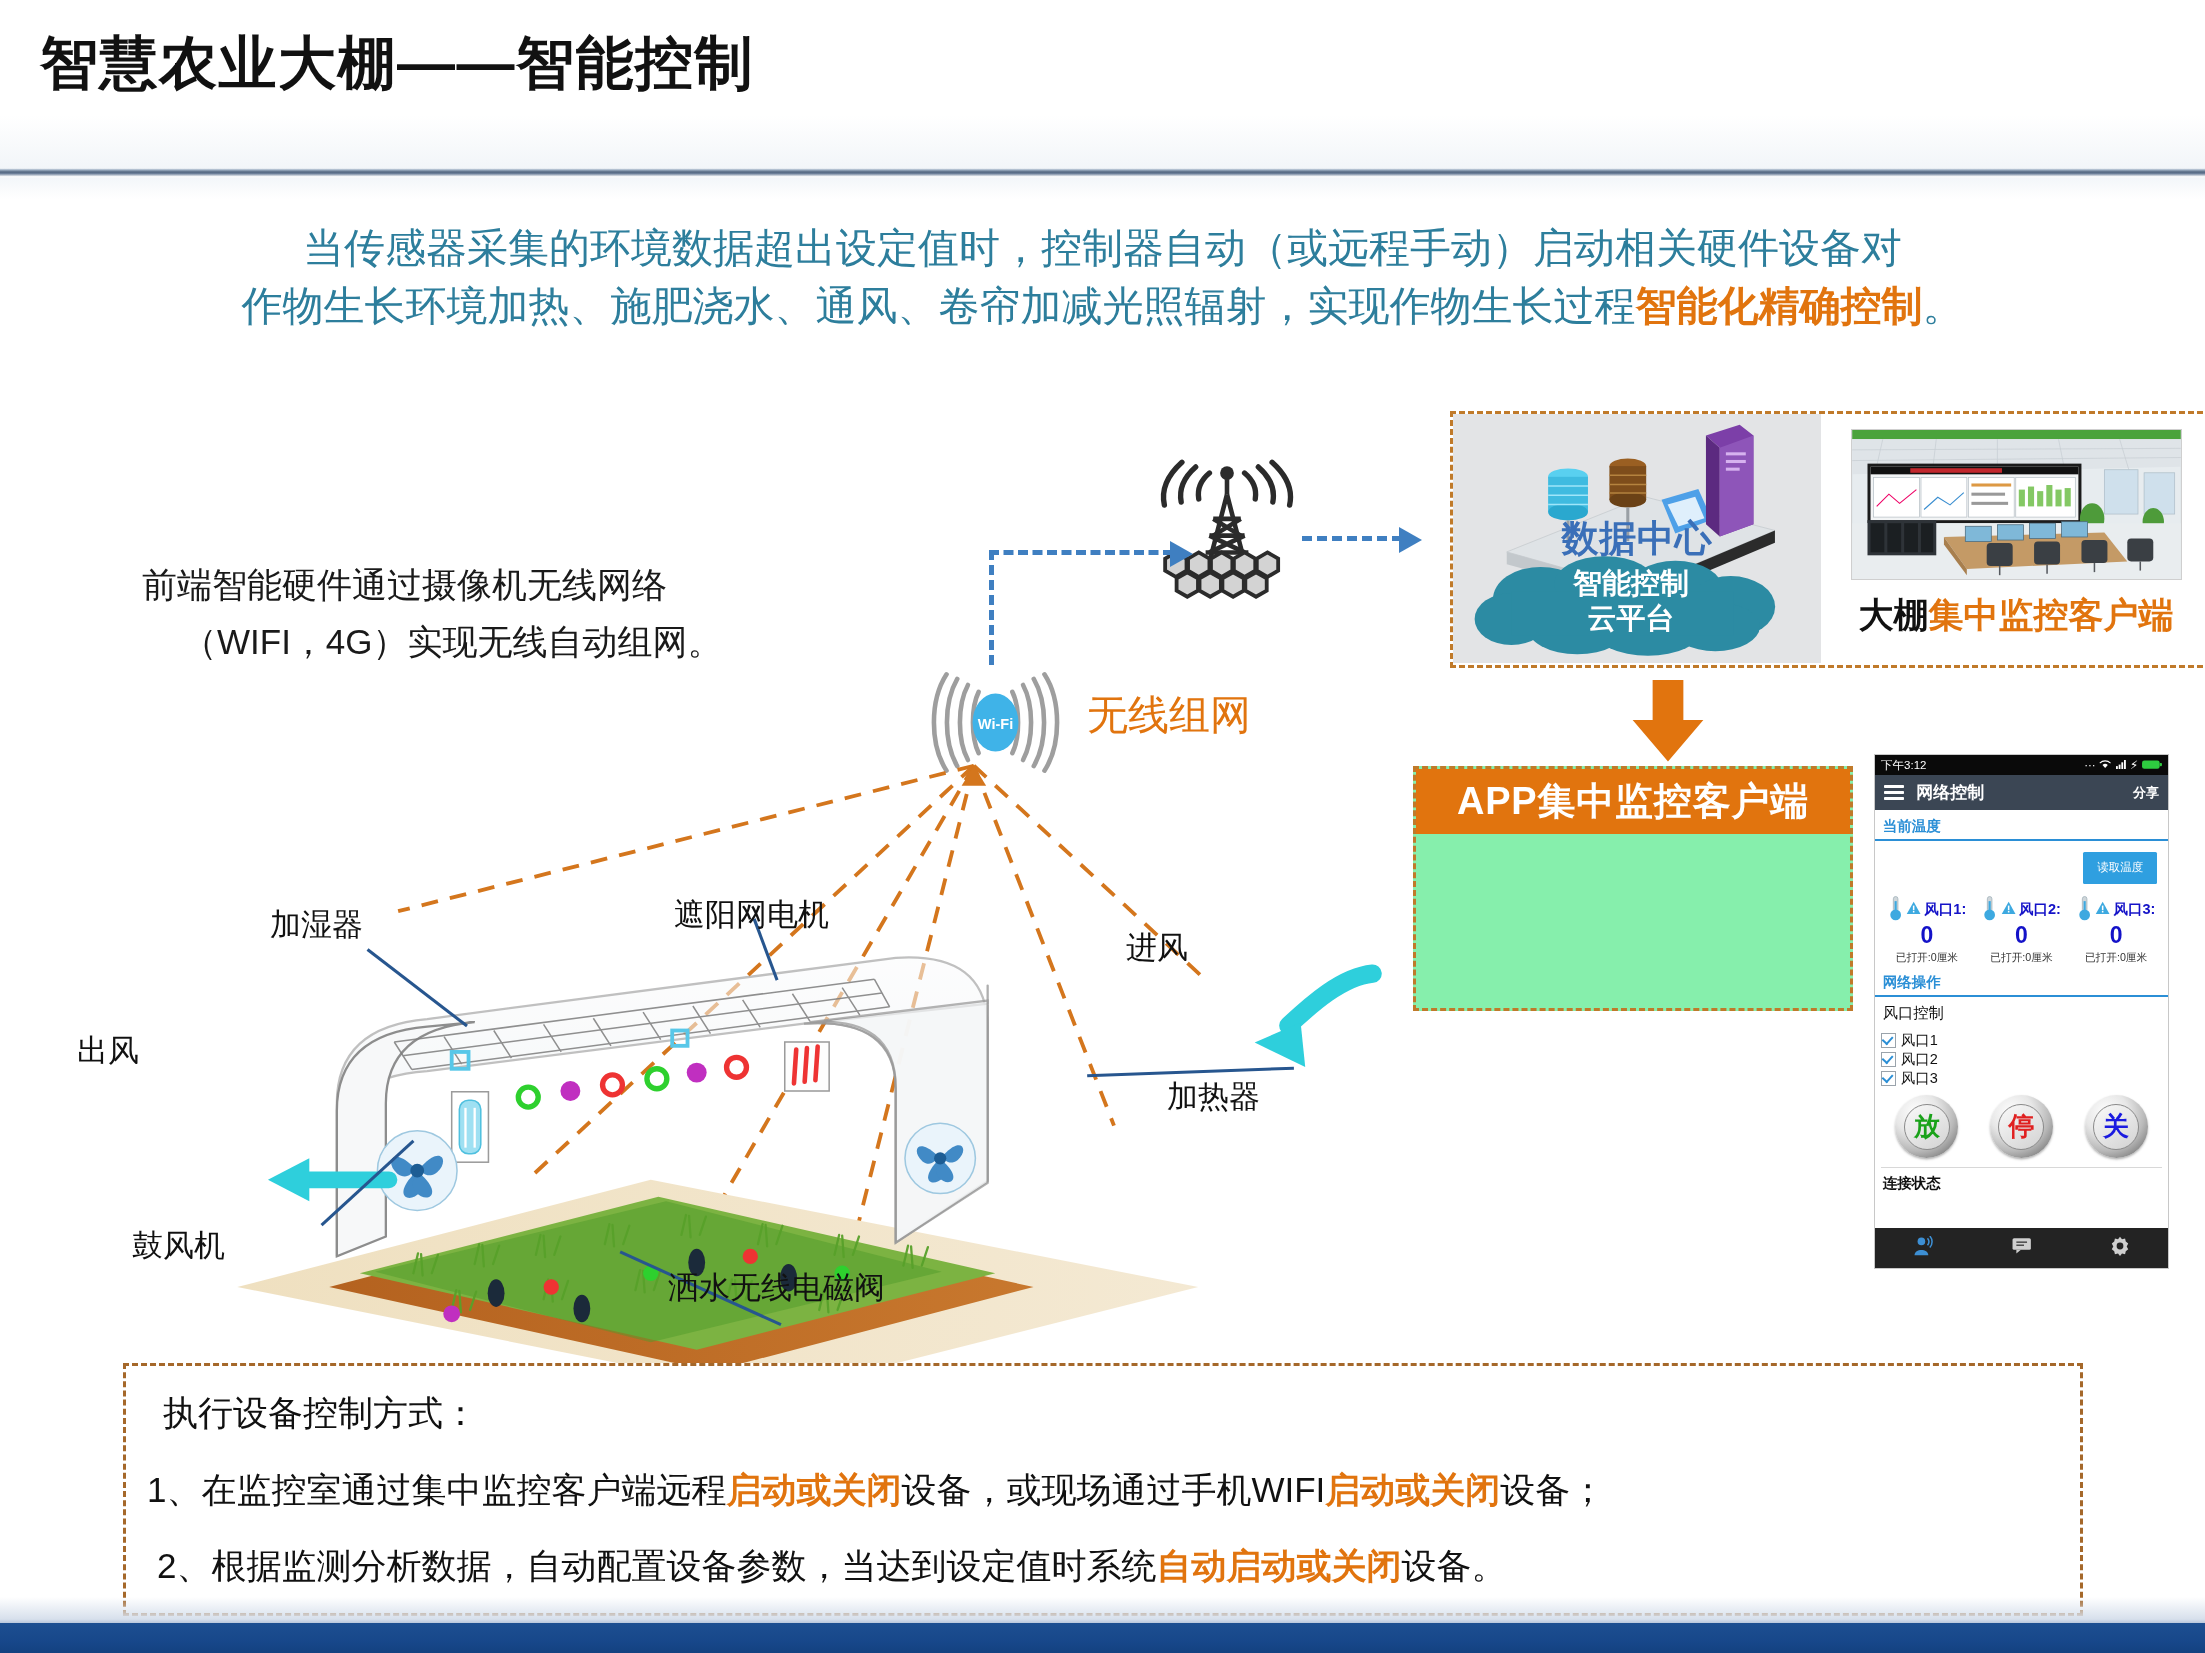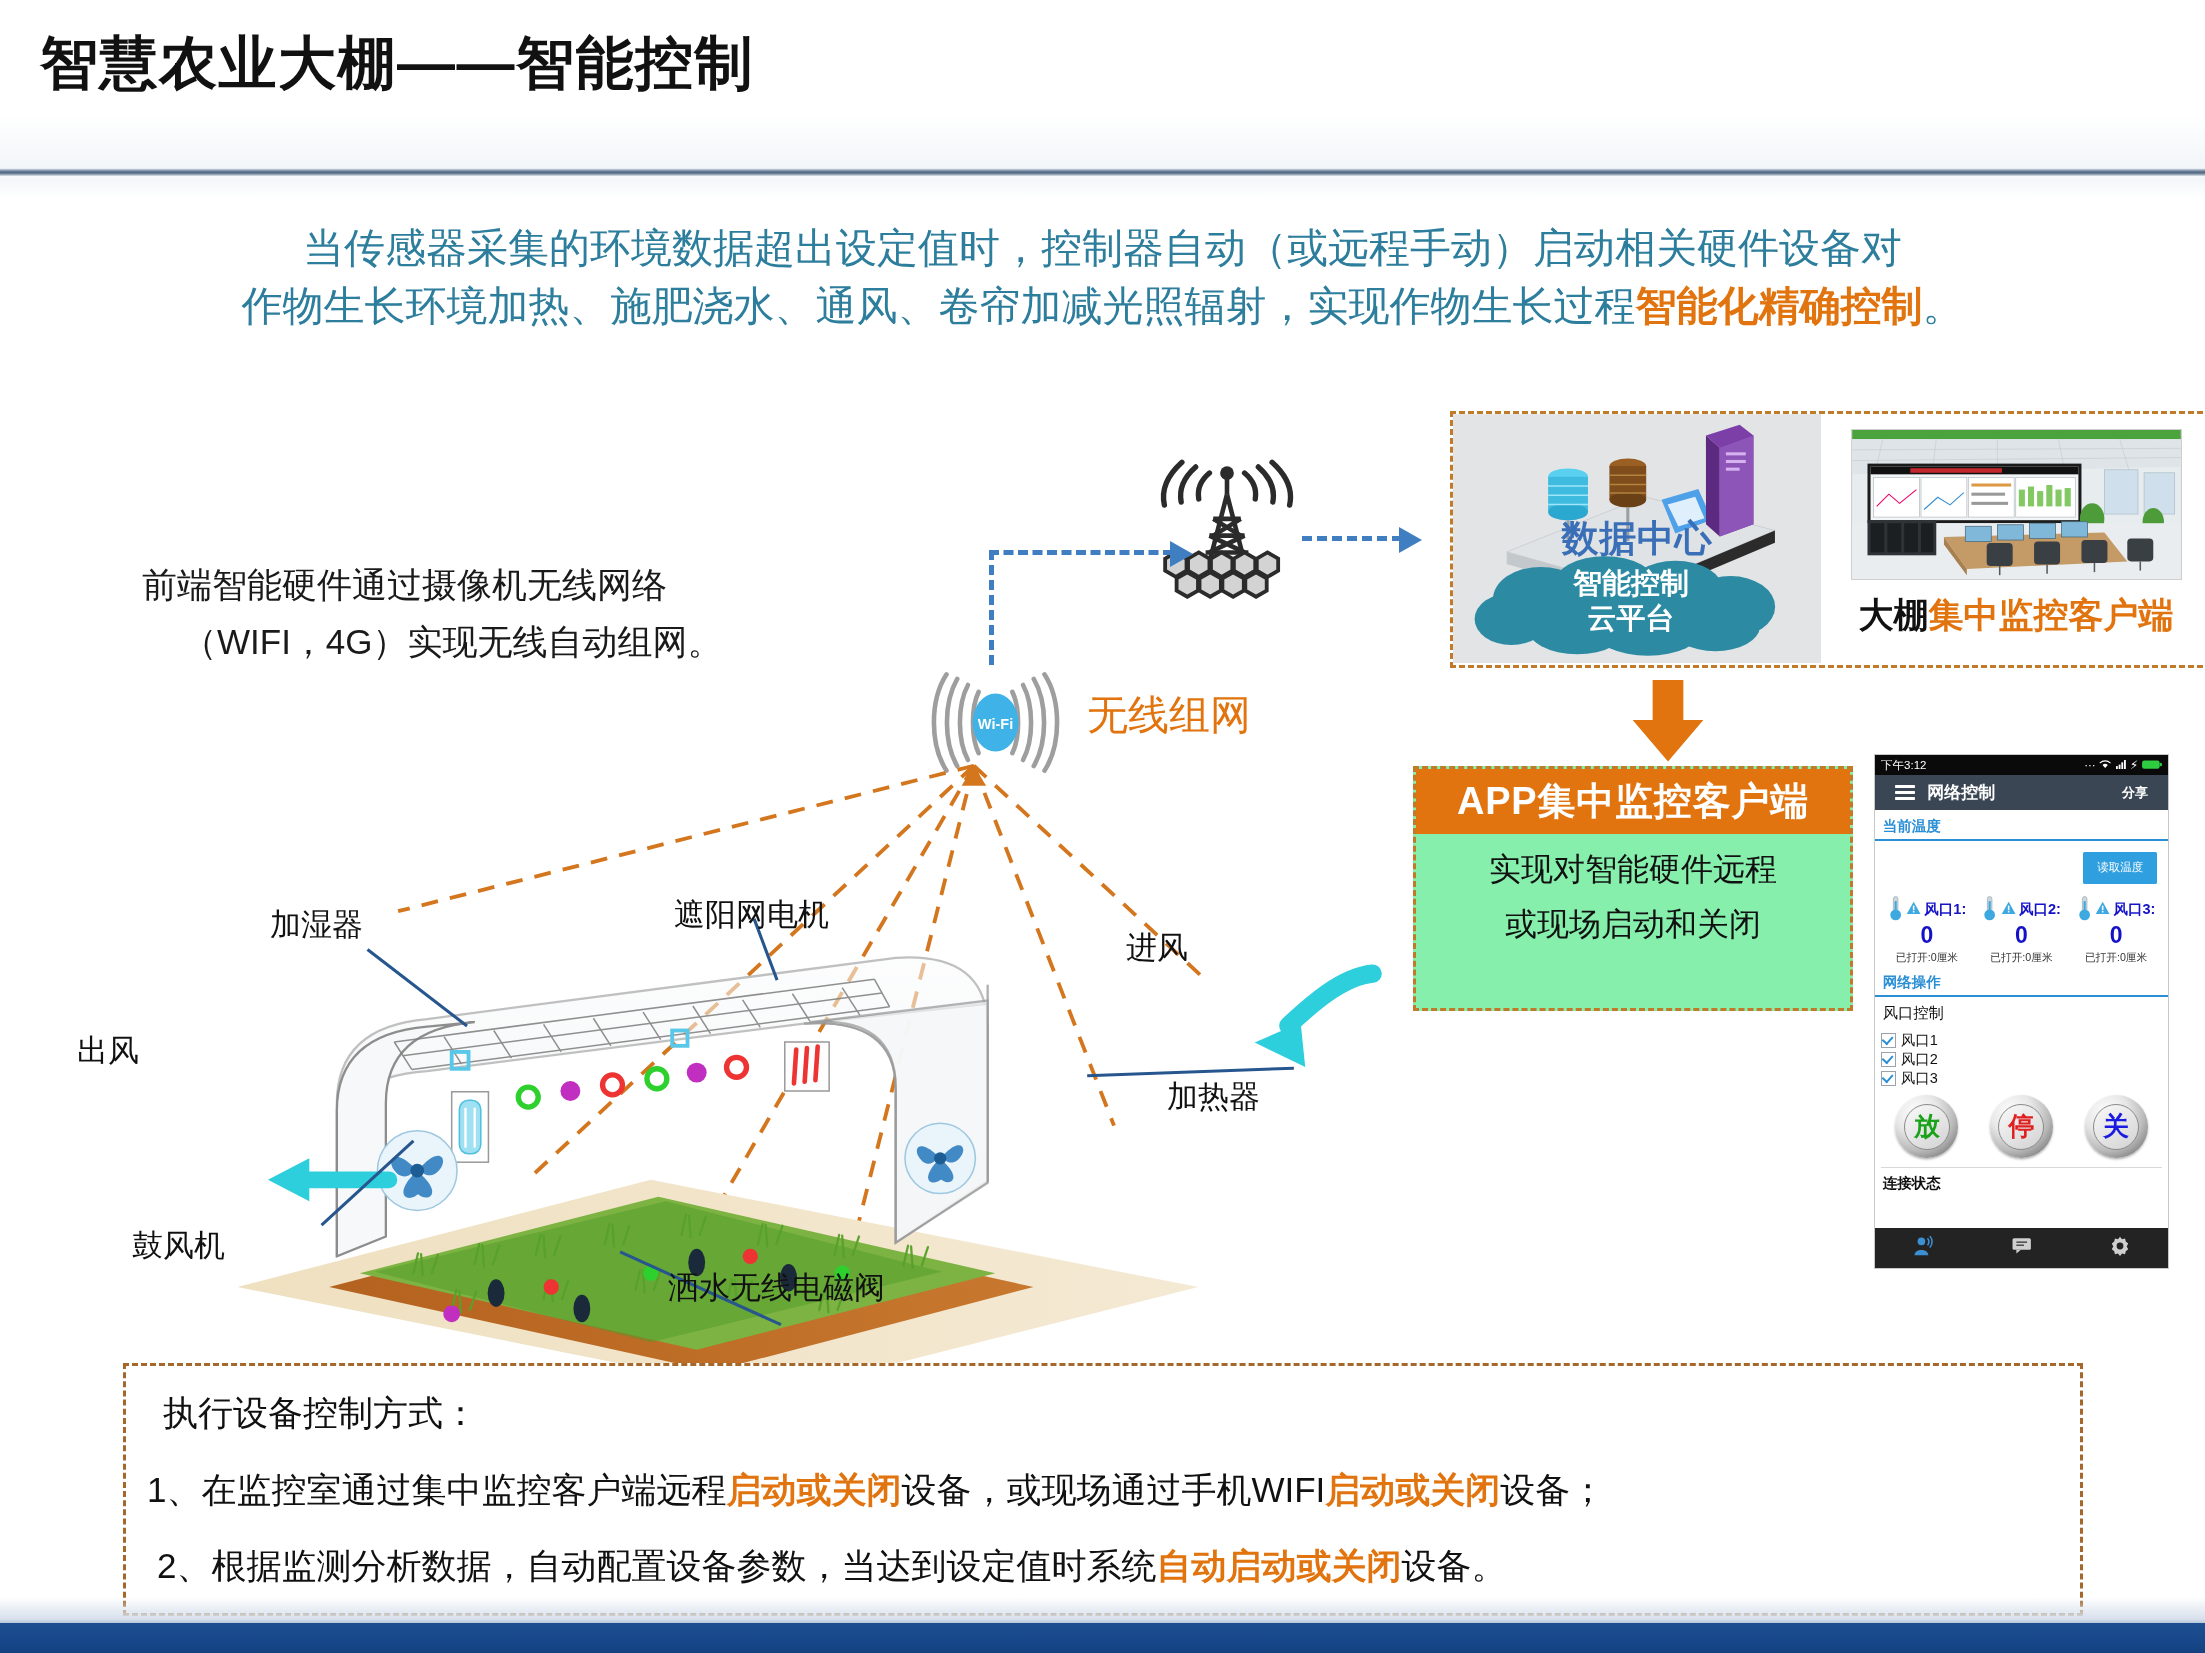--- a/index.html
+++ b/index.html
@@ -134,21 +134,21 @@
     position:absolute;left:1874px;top:754px;width:293px;height:513px;
     background:#fff;border:0.8px solid #c8c8c8;overflow:hidden;
   }
   .ph-status{
     height:20px;background:#0a0a0a;color:#fff;font-size:11.5px;
     display:flex;align-items:center;padding:0 6.1px;justify-content:space-between;
   }
   .ph-status .right{display:flex;align-items:center;gap:3.8px;}
   .ph-bar{
     height:35px;background:#3b4654;display:flex;align-items:center;
-    padding:0 20px;color:#fff;font-size:17px;font-weight:600;
+    padding:0 9px;color:#fff;font-size:17px;font-weight:600;
   }
   .ph-bar .burger{display:inline-block;width:20px;margin-right:12.3px;}
   .ph-bar .burger span{display:block;height:2.3px;background:#fff;margin:3.8px 0;border-radius:0.8px;}
   .ph-bar .share{margin-left:auto;font-size:13px;font-weight:700;font-family:Liberation Serif, serif;}
   .ph-sec{
     color:#2b8fd6;font-size:14.5px;font-weight:700;padding:6.9px 7.7px 3.1px 7.7px;
   }
   .ph-rule{height:2.3px;background:#2b8fd6;margin:0 0 0 0;}
   .ph-btn-read{
     margin:10.7px 10.7px 0 auto;width:74px;height:32px;background:#2f9fe0;color:#fff;
@@ -593,24 +593,20 @@
   </div>
 
   <div class="down-arrow">
     <svg width="74" height="83" viewBox="0 0 96 108">
       <polygon points="28,0 68,0 68,52 94,52 48,106 2,52 28,52" fill="#e1740e"></polygon>
     </svg>
   </div>
 
   <div class="app-box">
     <div class="app-head">APP集中监控客户端</div>
-    <div class="app-body">
-      <div>实现对智能硬件远程</div>
-      <div>或现场启动和关闭</div>
-    </div>
   </div>
 
   <div class="phone">
     <div class="ph-status">
       <span>下午3:12</span>
       <span class="right">
         <span>···</span>
         <span>
           <svg width="12.3" height="9.2" viewBox="0 0 16 12">
               <path d="M8 10.5 L4.5 6.5 A5 5 0 0 1 11.5 6.5 Z" fill="#fff"></path>

